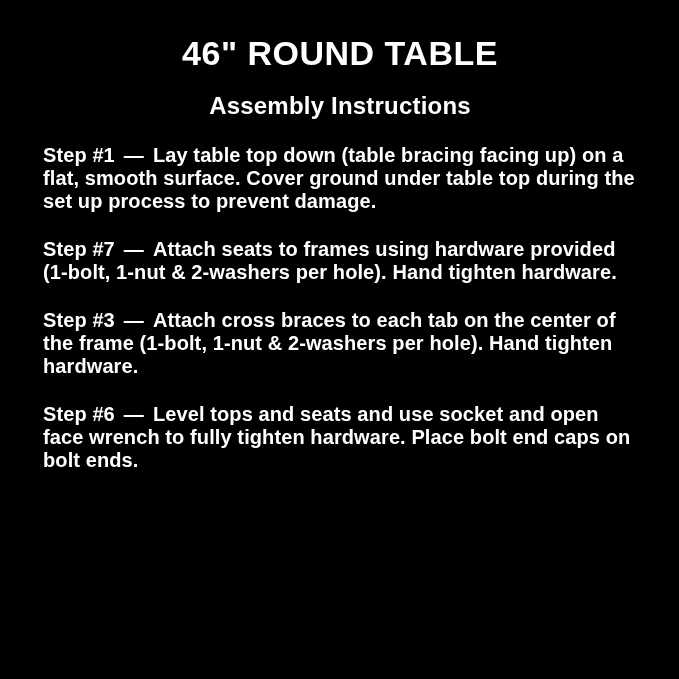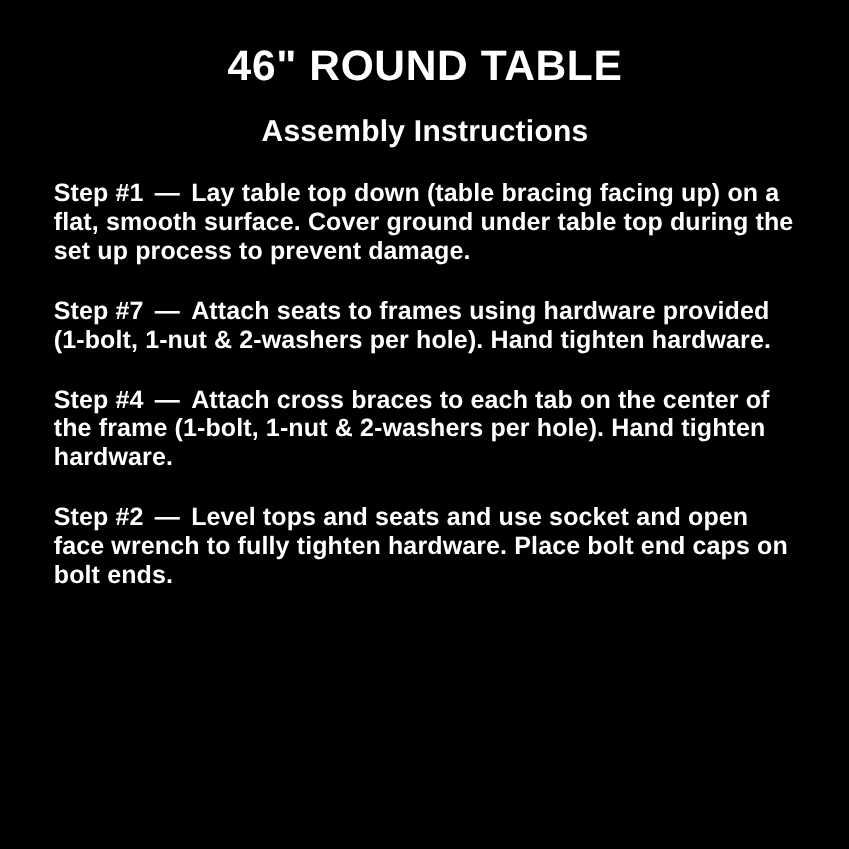--- a/index.html
+++ b/index.html
@@ -55,18 +55,18 @@
     <h1 class="title">46" ROUND TABLE</h1>
     <h2 class="subtitle">Assembly Instructions</h2>
   </div>
 
   <div class="steps">
     <p class="step"><span>Step #1</span><span class="dash">—</span><span>Lay table top down (table bracing facing up) on a flat, smooth surface. Cover ground under table top during the set up process to prevent damage.</span></p>
 
 
     <p class="step"><span>Step #7</span><span class="dash">—</span><span>Attach seats to frames using hardware provided (1-bolt, 1-nut &amp; 2-washers per hole). Hand tighten hardware.</span></p>
 
-    <p class="step"><span>Step #4</span><span class="dash">—</span><span>Attach cross braces to each tab on the center of the frame (1-bolt, 1-nut &amp; 2-washers per hole). Hand tighten hardware.</span></p>
+    <p class="step"><span>Step #3</span><span class="dash">—</span><span>Attach cross braces to each tab on the center of the frame (1-bolt, 1-nut &amp; 2-washers per hole). Hand tighten hardware.</span></p>
 
 
-    <p class="step"><span>Step #2</span><span class="dash">—</span><span>Level tops and seats and use socket and open face wrench to fully tighten hardware. Place bolt end caps on bolt ends.</span></p>
+    <p class="step"><span>Step #6</span><span class="dash">—</span><span>Level tops and seats and use socket and open face wrench to fully tighten hardware. Place bolt end caps on bolt ends.</span></p>
   </div>
 </div>
 
 </body></html>

